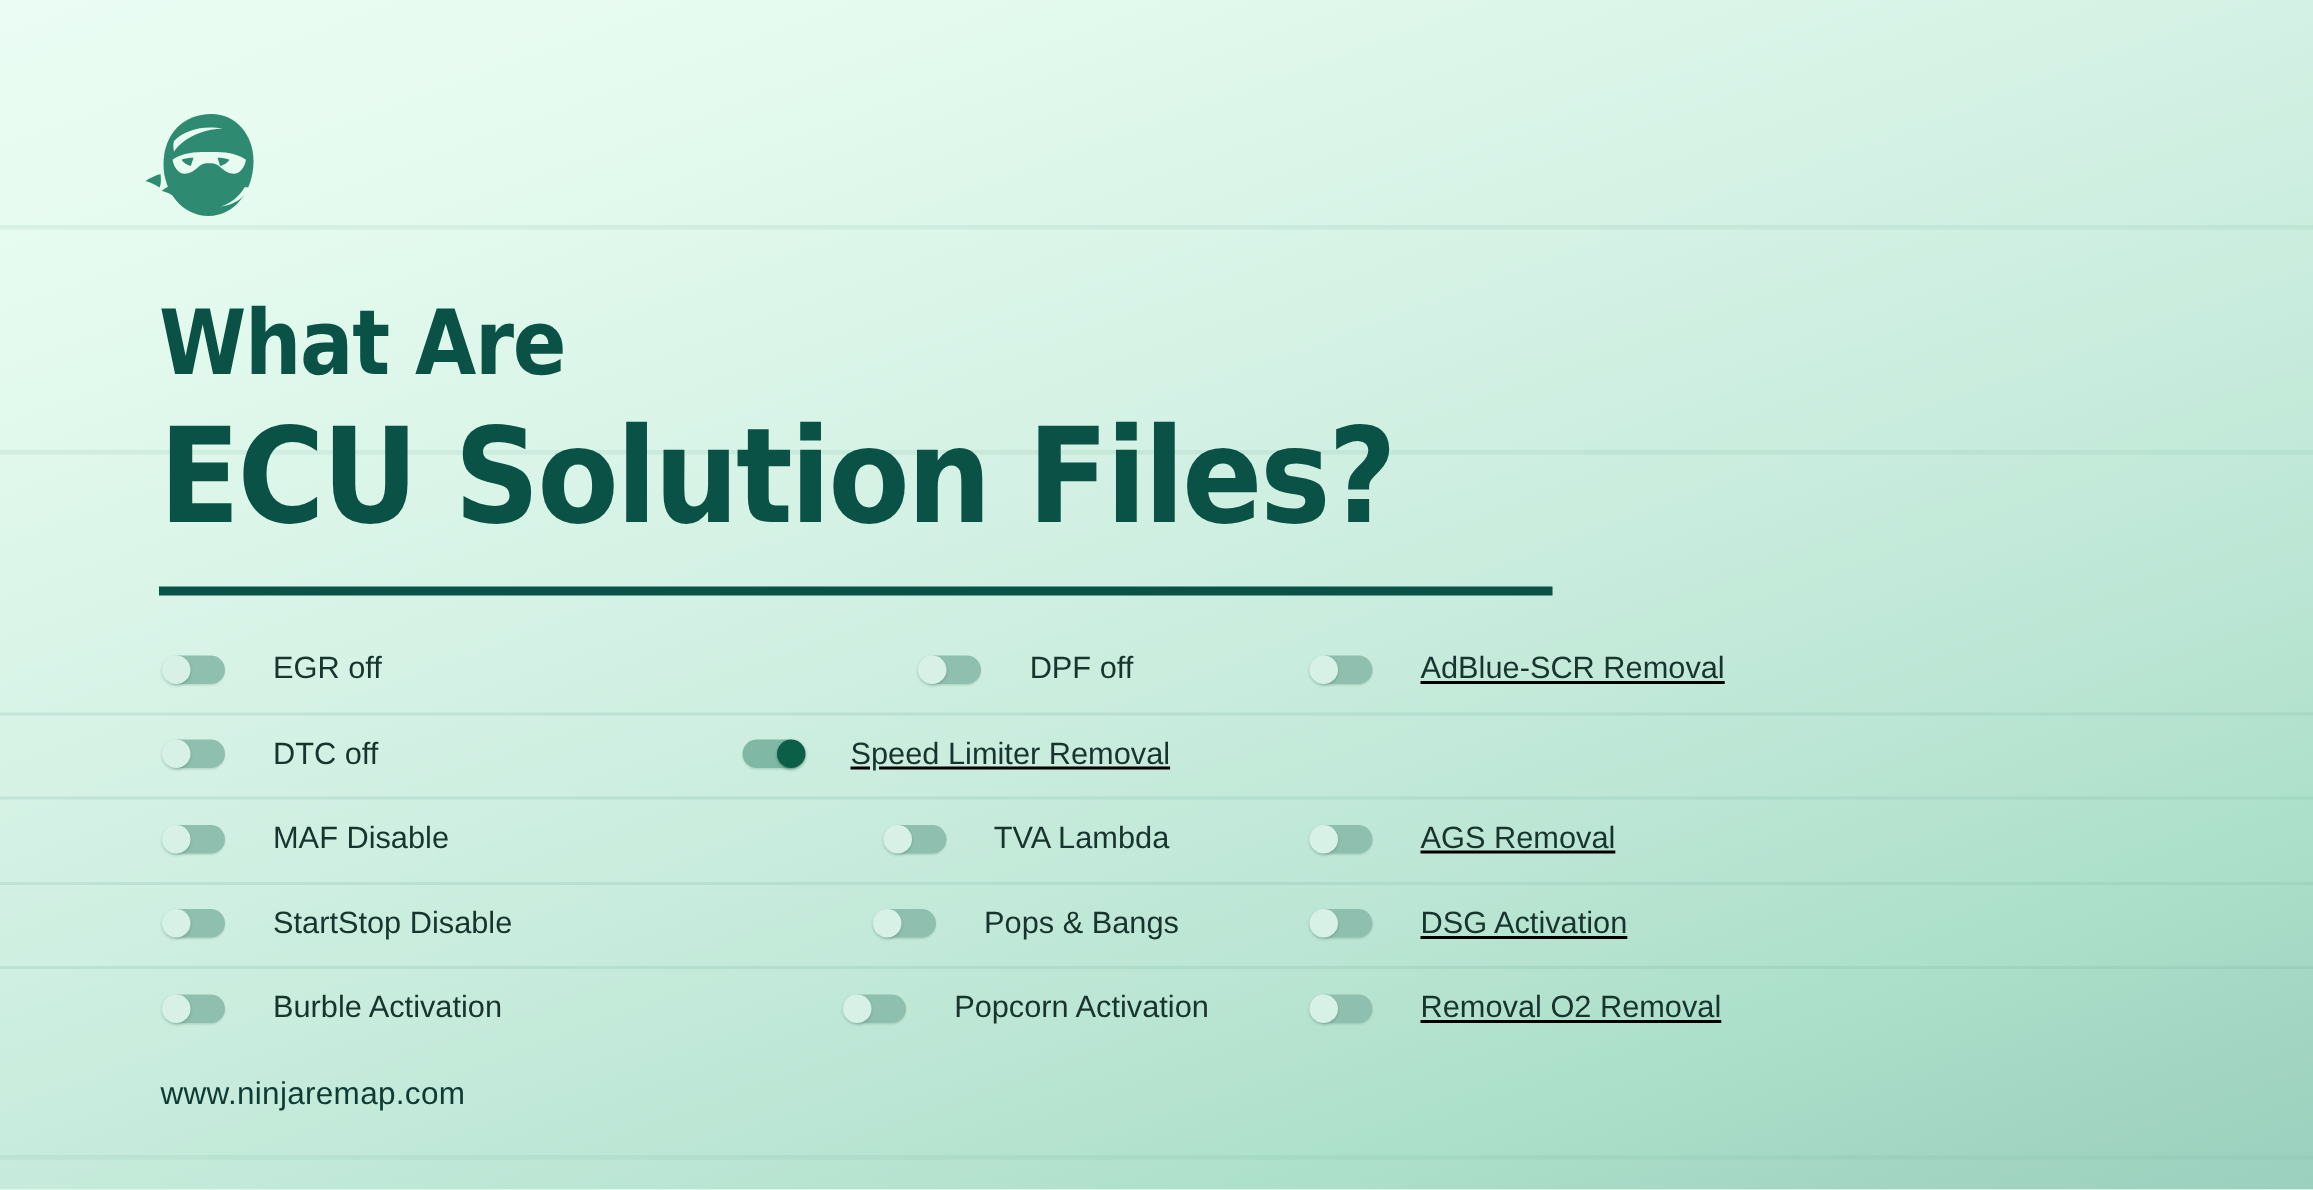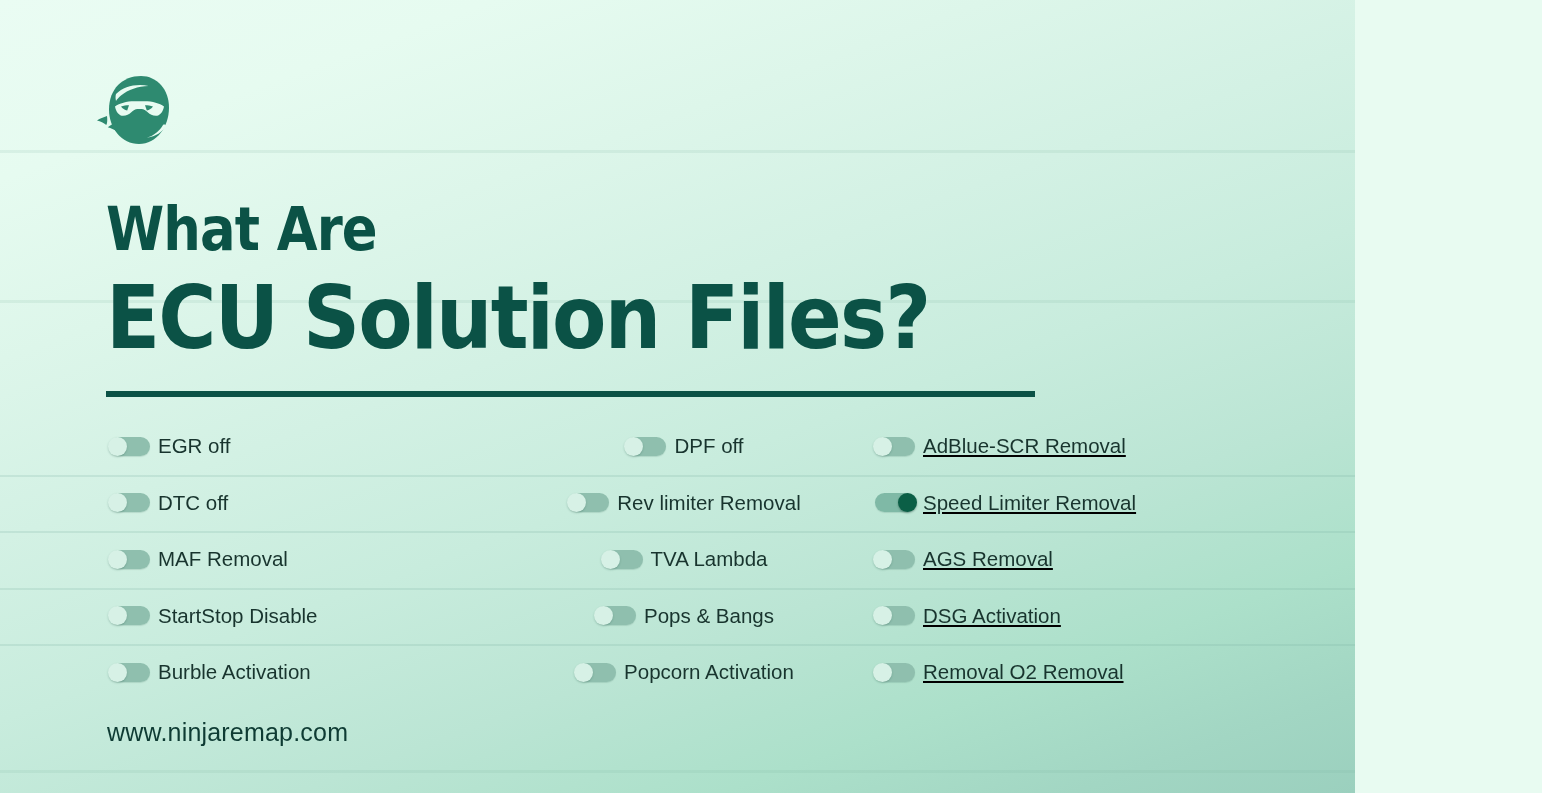--- a/index.html
+++ b/index.html
@@ -10,21 +10,21 @@
     overflow: hidden;
   }
 
   body {
     font-family: "Liberation Sans", sans-serif;
     background: #e8fbf1;
   }
 
   #stage {
     position: relative;
-    width: 1355px;
+    width: 1542px;
     height: 793px;
     overflow: hidden;
     background:
       linear-gradient(160deg,
         #eafcf3 0%,
         #e6fbf0 14%,
         #ddf6ea 28%,
         #d3f1e4 42%,
         #c8ecdd 56%,
         #bbe5d4 70%,
@@ -147,34 +147,34 @@
     background: #7fb9a6;
   }
   .switch.on .knob {
     left: auto;
     right: -2px;
     background: #0b5f46;
     box-shadow: 0 1px 2px rgba(20,60,48,0.45);
   }
 
   .cell-label {
-    margin-left: 8px;
+    margin-left: 32px;
     font-family: "Liberation Sans", sans-serif;
     font-size: 20.5px;
     color: #18342e;
     white-space: nowrap;
   }
 
   
   .site-url {
     position: absolute;
     left: 107px;
     top: 718px;
     font-family: "Liberation Sans", sans-serif;
-    font-size: 25px;
+    font-size: 21px;
     color: #0e3b33;
     letter-spacing: 0.2px;
   }
 </style>
 </head>
 <body>
 
 <div id="stage">
 
   <div class="band soft" style="top:150px"></div>
@@ -228,87 +228,81 @@
         </div>
       </div>
       <div class="grid-row">
         <div class="sep"></div>
         <div class="cell c1">
           <div class="switch">
             <div class="knob"></div>
           </div>
           <span class="cell-label">DTC off</span>
         </div>
+        <div class="cell c3">
+          <div class="switch on">
+            <div class="knob"></div>
+          </div>
+          <span class="cell-label">Speed Limiter Removal</span>
+        </div>
+      </div>
+      <div class="grid-row">
+        <div class="sep"></div>
+        <div class="cell c1">
+          <div class="switch">
+            <div class="knob"></div>
+          </div>
+          <span class="cell-label">MAF Disable</span>
+        </div>
         <div class="cell c2">
           <div class="switch">
             <div class="knob"></div>
           </div>
-          <span class="cell-label">Rev limiter Removal</span>
-        </div>
-        <div class="cell c3">
-          <div class="switch on">
-            <div class="knob"></div>
-          </div>
-          <span class="cell-label">Speed Limiter Removal</span>
+          <span class="cell-label">TVA Lambda</span>
+        </div>
+        <div class="cell c3">
+          <div class="switch">
+            <div class="knob"></div>
+          </div>
+          <span class="cell-label">AGS Removal</span>
         </div>
       </div>
       <div class="grid-row">
         <div class="sep"></div>
         <div class="cell c1">
           <div class="switch">
             <div class="knob"></div>
           </div>
-          <span class="cell-label">MAF Removal</span>
+          <span class="cell-label">StartStop Disable</span>
         </div>
         <div class="cell c2">
           <div class="switch">
             <div class="knob"></div>
           </div>
-          <span class="cell-label">TVA Lambda</span>
-        </div>
-        <div class="cell c3">
-          <div class="switch">
-            <div class="knob"></div>
-          </div>
-          <span class="cell-label">AGS Removal</span>
+          <span class="cell-label">Pops &amp; Bangs</span>
+        </div>
+        <div class="cell c3">
+          <div class="switch">
+            <div class="knob"></div>
+          </div>
+          <span class="cell-label">DSG Activation</span>
         </div>
       </div>
       <div class="grid-row">
         <div class="sep"></div>
         <div class="cell c1">
           <div class="switch">
             <div class="knob"></div>
           </div>
-          <span class="cell-label">StartStop Disable</span>
+          <span class="cell-label">Burble Activation</span>
         </div>
         <div class="cell c2">
           <div class="switch">
             <div class="knob"></div>
           </div>
-          <span class="cell-label">Pops &amp; Bangs</span>
-        </div>
-        <div class="cell c3">
-          <div class="switch">
-            <div class="knob"></div>
-          </div>
-          <span class="cell-label">DSG Activation</span>
-        </div>
-      </div>
-      <div class="grid-row">
-        <div class="sep"></div>
-        <div class="cell c1">
-          <div class="switch">
-            <div class="knob"></div>
-          </div>
-          <span class="cell-label">Burble Activation</span>
-        </div>
-        <div class="cell c2">
-          <div class="switch">
-            <div class="knob"></div>
-          </div>
           <span class="cell-label">Popcorn Activation</span>
         </div>
         <div class="cell c3">
           <div class="switch">
             <div class="knob"></div>
           </div>
           <span class="cell-label">Removal O2 Removal</span>
         </div>
       </div>
     </div>

